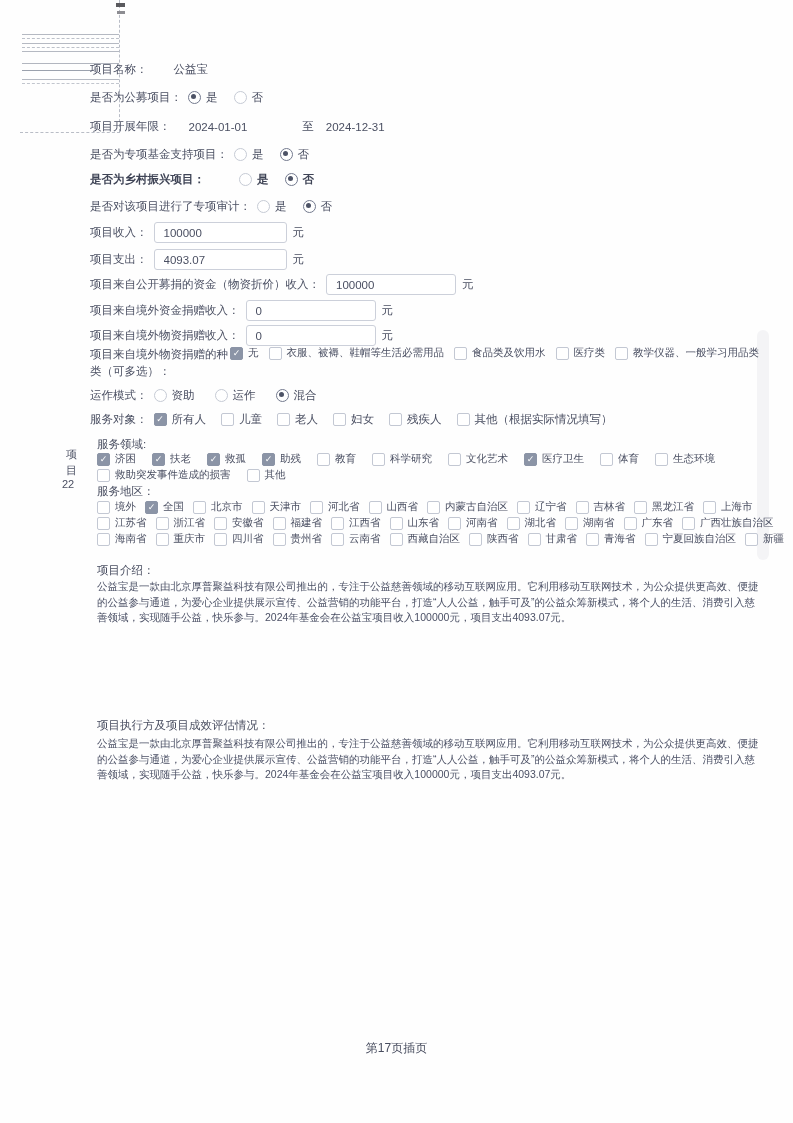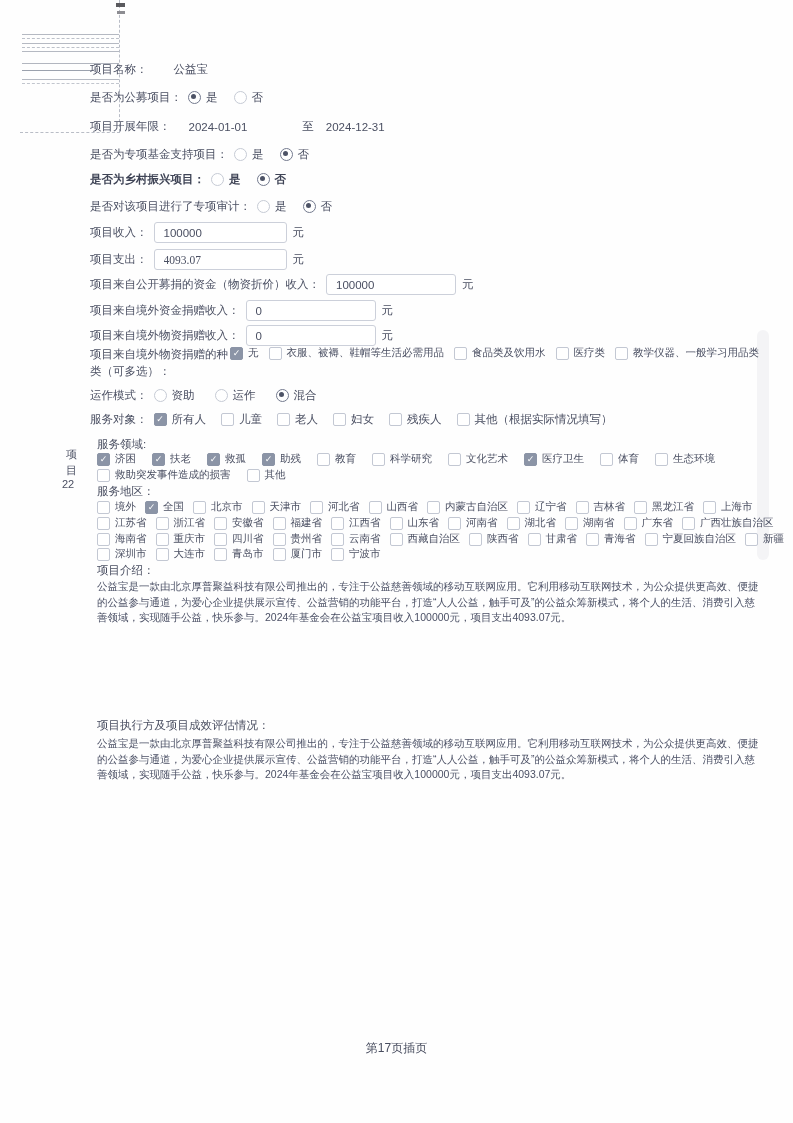--- a/index.html
+++ b/index.html
@@ -1,20 +1,20 @@
 <!DOCTYPE html>
 <html><head>
 <meta charset="utf-8">
 <style>
   html,body{margin:0;padding:0;background:#e8e8e8;}
   #page{position:relative;width:793px;height:1123px;background:#fefefe;margin:0 auto;
         font-family:"Liberation Sans","DejaVu Sans",sans-serif;color:#4a4f62;overflow:hidden;}
   .row{position:absolute;left:90px;display:flex;align-items:center;white-space:nowrap;
        color:#4a4f62;font-size:11.5px;}
-  .row.dark{font-weight:600;color:#3f4456;}
+  .row.dark{font-weight:600;color:#3f4456;gap:28px;}
   .lbl{margin-right:6px;}
   .opts{display:flex;align-items:center;gap:16px;}
   .opt{display:flex;align-items:center;gap:5px;cursor:default;}
   .cb{width:11px;height:11px;border:1px solid #c3c8d3;border-radius:2px;background:#fff;
       position:relative;flex:none;}
   .opt.on .cb{background:#8b94a6;border-color:#8b94a6;}
   .opt.on .cb::after{content:"✓";position:absolute;left:0;top:-1px;width:11px;text-align:center;
       font-size:9px;line-height:12px;color:#fff;}
   .rb{width:11px;height:11px;border:1px solid #c6cbd5;border-radius:50%;background:#fff;
       position:relative;flex:none;}
@@ -122,21 +122,21 @@
         </span>
       </span>
   </div>
 
   <div class="row" style="top:222px;">
     <span class="lbl">项目收入：</span>
     <input class="tb" style="width: 133px;" value="100000">
     <span style="margin-left:6px;">元</span>
   </div>
 
-  <div class="row" style="top:249px;font-family:Liberation Serif, serif;">
+  <div class="row" style="top:249px;">
     <span class="lbl">项目支出：</span>
     <input class="tb" style="width: 133px;" value="4093.07">
     <span style="margin-left:6px;">元</span>
   </div>
 
   <div class="row" style="top:274px;">
     <span class="lbl">项目来自公开募捐的资金（物资折价）收入：</span>
     <input class="tb" style="width: 130px;" value="100000">
     <span style="margin-left:6px;">元</span>
   </div>
@@ -444,45 +444,20 @@
         <span class="opt">
           <span class="cb"></span>
           <span>宁夏回族自治区</span>
         </span>
         <span class="opt">
           <span class="cb"></span>
           <span>新疆</span>
         </span>
       </span>
   </div>
-  <div class="row small" style="top:547px;left:97px;">
-    <span class="opts" style="gap:9px;">
-
-    <span class="opt">
-          <span class="cb"></span>
-          <span>深圳市</span>
-        </span>
-        <span class="opt">
-          <span class="cb"></span>
-          <span>大连市</span>
-        </span>
-        <span class="opt">
-          <span class="cb"></span>
-          <span>青岛市</span>
-        </span>
-        <span class="opt">
-          <span class="cb"></span>
-          <span>厦门市</span>
-        </span>
-        <span class="opt">
-          <span class="cb"></span>
-          <span>宁波市</span>
-        </span>
-      </span>
-  </div>
 
   <div class="row" style="top:563px;left:97px;">
     <span>项目介绍：</span>
   </div>
   <div class="para" style="top:579px;">公益宝是一款由北京厚普聚益科技有限公司推出的，专注于公益慈善领域的移动互联网应用。它利用移动互联网技术，为公众提供更高效、便捷的公益参与通道，为爱心企业提供展示宣传、公益营销的功能平台，打造“人人公益，触手可及”的公益众筹新模式，将个人的生活、消费引入慈善领域，实现随手公益，快乐参与。2024年基金会在公益宝项目收入100000元，项目支出4093.07元。</div>
 
   <div class="row" style="top:718px;left:97px;">
     <span>项目执行方及项目成效评估情况：</span>
   </div>
   <div class="para" style="top:736px;">公益宝是一款由北京厚普聚益科技有限公司推出的，专注于公益慈善领域的移动互联网应用。它利用移动互联网技术，为公众提供更高效、便捷的公益参与通道，为爱心企业提供展示宣传、公益营销的功能平台，打造“人人公益，触手可及”的公益众筹新模式，将个人的生活、消费引入慈善领域，实现随手公益，快乐参与。2024年基金会在公益宝项目收入100000元，项目支出4093.07元。</div>

